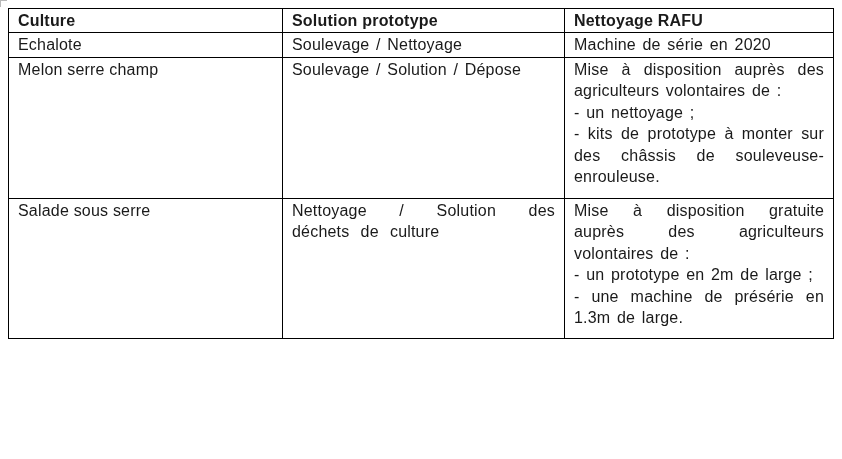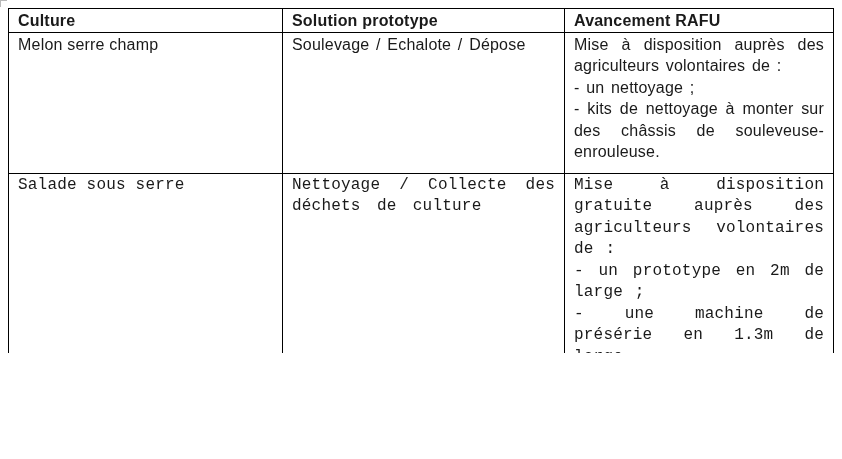--- a/index.html
+++ b/index.html
@@ -38,21 +38,21 @@
     line-height: 21.5px;
     letter-spacing: 0.2px;
     text-align: left;
     font-weight: normal;
     overflow: hidden;
   }
   .doc-table th { font-weight: bold; }
   tr.r-head { height: 23px; }
   tr.r-1 { height: 25px; }
   tr.r-2 { height: 141px; }
-  tr.r-3 { height: 140px; font-family: Liberation Mono, monospace; }
+  tr.r-3 { height: 140px; }
   tr.r-4 { height: 113px; }
   td p { margin: 0; }
   td.just p { text-align: justify; word-spacing: 2px; }
   td.just p.wide-gap { word-spacing: 6.5px; }
   .resize-handle {
     position: absolute;
     left: 836px; top: 453px;
     width: 5px; height: 5px;
     background: var(--color-handle, #a8a8a8);
   }
@@ -67,43 +67,54 @@
   <table class="doc-table">
     <colgroup>
         <col class="c1">
         <col class="c2">
         <col class="c3">
       </colgroup>
     <thead>
       <tr class="r-head">
         <th>Culture</th>
         <th>Solution prototype</th>
-        <th>Avancement RAFU</th>
+        <th>Nettoyage RAFU</th>
       </tr>
     </thead>
     <tbody>
+      <tr class="r-1">
+        <td>
+          <p>Echalote</p>
+        </td>
+        <td class="just">
+          <p>Soulevage / Nettoyage</p>
+        </td>
+        <td class="just">
+          <p>Machine de série en 2020</p>
+        </td>
+      </tr>
       <tr class="r-2">
         <td>
           <p>Melon serre champ</p>
         </td>
         <td class="just">
-          <p>Soulevage / Echalote / Dépose</p>
+          <p>Soulevage / Solution / Dépose</p>
         </td>
         <td class="just">
           <p>Mise à disposition auprès des agriculteurs volontaires de :</p>
           <p>- un nettoyage ;</p>
-          <p>- kits de nettoyage à monter sur des châssis de souleveuse-enrouleuse.</p>
+          <p>- kits de prototype à monter sur des châssis de souleveuse-enrouleuse.</p>
         </td>
       </tr>
       <tr class="r-3">
         <td>
           <p>Salade sous serre</p>
         </td>
         <td class="just">
-          <p class="wide-gap">Nettoyage / Collecte des déchets de culture</p>
+          <p class="wide-gap">Nettoyage / Solution des déchets de culture</p>
         </td>
         <td class="just">
           <p>Mise à disposition gratuite auprès des agriculteurs volontaires de :</p>
           <p>- un prototype en 2m de large ;</p>
           <p>- une machine de présérie en 1.3m de large.</p>
         </td>
       </tr>
     </tbody>
   </table>
 

